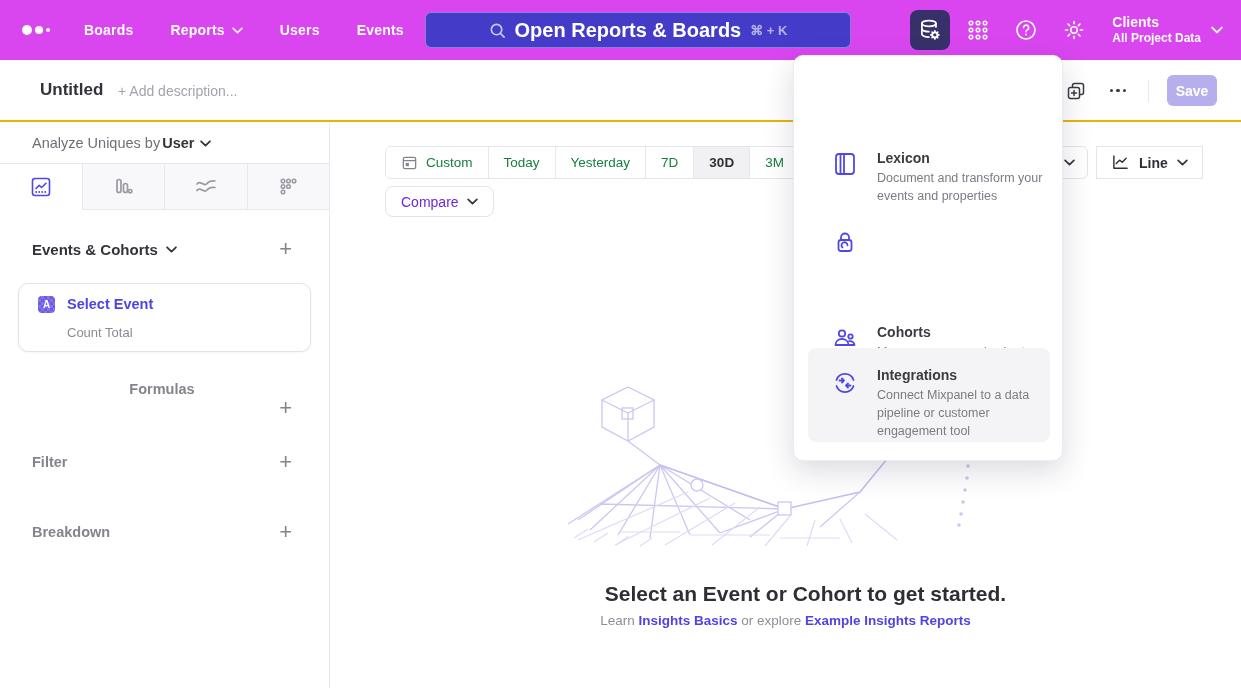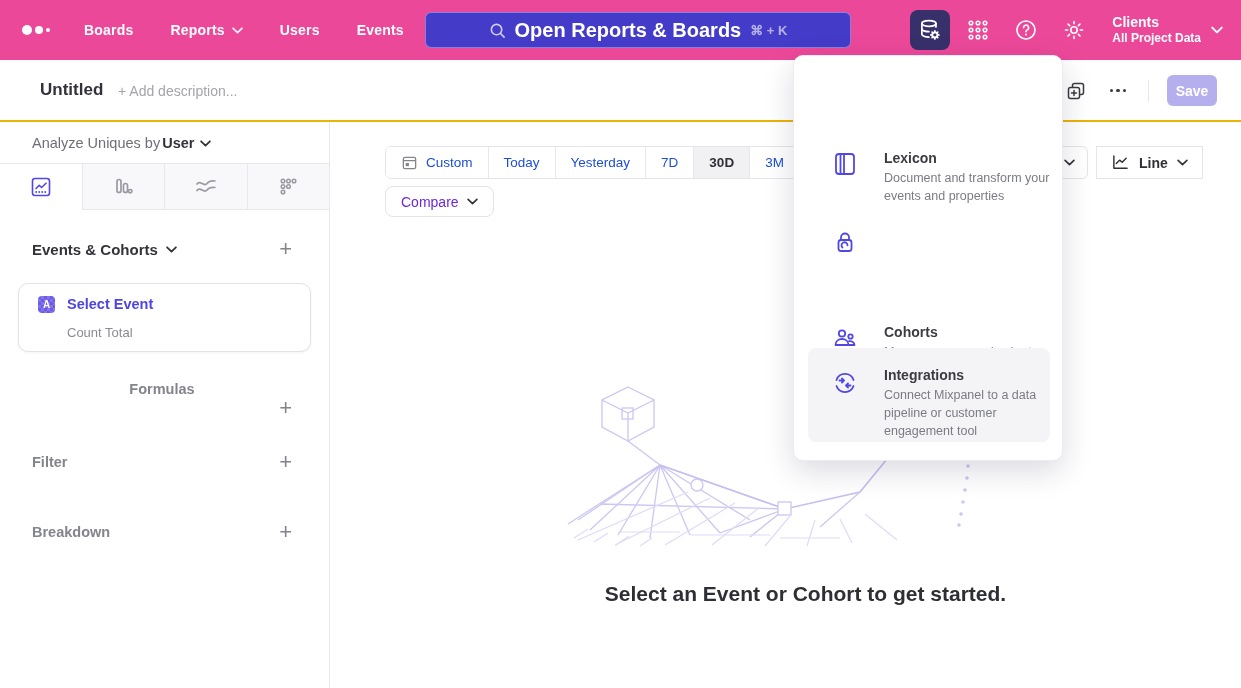--- a/index.html
+++ b/index.html
@@ -1,20 +1,20 @@
 <!DOCTYPE html>
 <html><head>
 <meta charset="utf-8">
 <style>
   * { margin:0; padding:0; box-sizing:border-box; }
   html,body { width:1241px; height:688px; font-family:"Liberation Sans", sans-serif; background:#fff; }
   .stage { position:relative; width:1241px; height:688px; overflow:hidden; background:#fff; }
 
   
-  .navbar { position:absolute; top:0; left:0; width:1241px; height:60px; background:#ec4899; display:flex; align-items:center; z-index:10; }
+  .navbar { position:absolute; top:0; left:0; width:1241px; height:60px; background:#d946ef; display:flex; align-items:center; z-index:10; }
   .logo { display:flex; align-items:center; gap:3px; margin-left:22px; width:34px; }
   .logo .d1 { width:10px; height:10px; border-radius:50%; background:#fff; }
   .logo .d2 { width:8px; height:8px; border-radius:50%; background:#fff; }
   .logo .d3 { width:4px; height:4px; border-radius:50%; background:#fff; }
   .nav-links { display:flex; align-items:center; gap:37px; margin-left:28px; }
   .nav-link { color:#fff; font-size:14px; font-weight:600; letter-spacing:.2px; display:flex; align-items:center; gap:7px; cursor:pointer; }
   .nav-link svg { opacity:.9; }
   .searchbar { position:absolute; left:425px; top:12px; width:426px; height:36px; background:#443cc9; border:1px solid rgba(255,255,255,.35); border-radius:6px; display:flex; align-items:center; justify-content:center; gap:9px; cursor:pointer; }
   .searchbar .ph { color:#fff; font-size:20px; font-weight:700; }
   .searchbar .sc { color:rgba(255,255,255,.6); font-size:13px; font-weight:600; }
@@ -51,38 +51,38 @@
   .plus { margin-left:auto; color:#84848d; font-size:22px; font-weight:300; line-height:1; cursor:pointer; }
   .event-card { position:absolute; left:18px; top:161px; width:293px; height:69px; border:1px solid #e2e2e8; border-radius:10px; box-shadow:0 1px 3px rgba(30,30,60,.05); background:#fff; cursor:pointer; }
   .ev-badge { position:absolute; left:19px; top:12px; width:17px; height:17px; border-radius:4px; color:#fff; font-size:10px; font-weight:700; display:flex; align-items:center; justify-content:center; background:#6a5ae4; background-image:repeating-conic-gradient(#8374ec 0% 25%, #6a5ae4 0% 50%); background-size:6px 6px; }
   .ev-title { position:absolute; left:48px; top:12px; font-size:14.5px; font-weight:600; color:#4f44e0; }
   .ev-sub { position:absolute; left:48px; top:41px; font-size:13px; color:#8b8b93; }
   .side-section { position:absolute; left:32px; right:37px; display:flex; align-items:center; }
   .side-section .lbl { font-size:14.5px; font-weight:700; color:#84848d; }
 
   
   .seg-control { position:absolute; left:385px; top:146px; height:33px; display:flex; align-items:stretch; border:1px solid #e4e4e9; border-radius:6px; overflow:hidden; background:#fff; }
-  .seg-btn { display:flex; align-items:center; gap:8px; padding:0 15px; font-size:13.5px; color:#1d4ed8; border-left:1px solid #e8e8ec; background:#fff; cursor:pointer; white-space:nowrap; }
+  .seg-btn { display:flex; align-items:center; gap:8px; padding:0 15px; font-size:13.5px; color:#15803d; border-left:1px solid #e8e8ec; background:#fff; cursor:pointer; white-space:nowrap; }
   .seg-btn:first-child { border-left:none; }
   .seg-btn.active { background:#f1f1f4; color:#2f2f36; font-weight:700; }
   .compare-btn { position:absolute; left:385px; top:186px; height:31px; display:flex; align-items:center; gap:8px; padding:0 15px; border:1px solid #e3e3e8; border-radius:8px; background:#fff; font-size:14px; color:#6d28d9; cursor:pointer; }
   .partial-btn { position:absolute; left:1014px; top:146px; width:74px; height:33px; border:1px solid #e4e4e9; border-radius:6px; background:#fff; display:flex; align-items:center; justify-content:flex-end; padding-right:12px; cursor:pointer; z-index:5; }
   .line-btn { position:absolute; left:1096px; top:146px; height:33px; display:flex; align-items:center; gap:9px; padding:0 14px; border:1px solid #e4e4e9; border-radius:0; background:#fff; font-size:14px; font-weight:600; color:#2f2f36; cursor:pointer; }
 
   
   .illus { position:absolute; left:560px; top:372px; z-index:1; }
   .empty-head { position:absolute; left:350px; width:911px; top:582px; text-align:center; font-size:21px; font-weight:700; color:#2e2e35; z-index:2; }
   .empty-links { position:absolute; left:330px; width:911px; top:613px; text-align:center; font-size:13.5px; color:#8e8e96; z-index:2; }
   .empty-links a { color:#4f44e0; font-weight:700; text-decoration:none; cursor:pointer; }
 
   
   .panel { position:absolute; left:793px; top:55px; width:270px; height:406px; background:#fff; border:1px solid #ececf0; border-radius:10px; box-shadow:0 10px 30px rgba(30,30,70,.16); z-index:40; }
   .menu-item { position:absolute; left:14px; width:242px; display:flex; align-items:flex-start; cursor:pointer; border-radius:8px; }
   .mi-icon { width:28px; height:28px; margin-left:23px; flex:0 0 28px; display:flex; align-items:center; justify-content:center; }
-  .mi-text { margin-left:25px; width:168px; }
+  .mi-text { margin-left:18px; width:168px; }
   .mi-title-row { display:flex; align-items:center; gap:8px; }
   .mi-title { font-size:14px; font-weight:700; color:#3b3b42; }
   .mi-badge { background:#8a7de9; color:#fff; font-size:8px; font-weight:700; letter-spacing:.5px; padding:2.5px 6px; border-radius:3px; }
   .mi-desc { margin-top:4px; font-size:12.5px; line-height:1.42; color:#7b7b84; }
   .mi-lexicon { top:84px; } .mi-lexicon .mi-icon, .mi-lexicon .mi-text { margin-top:10px; }
   .mi-lexicon { top:84px; }
   .mi-audit { top:174px; }
   .mi-cohorts { top:268px; }
   .mi-integrations { top:292px; height:94px; background:#f4f4f6; }
   .mi-integrations .mi-icon { margin-top:21px; }
@@ -368,20 +368,26 @@
       <circle cx="408" cy="94" r="1.8"></circle>
         <circle cx="407" cy="106" r="1.8"></circle>
         <circle cx="405" cy="118" r="1.8"></circle>
       <circle cx="403" cy="130" r="1.8"></circle>
         <circle cx="401" cy="142" r="1.8"></circle>
         <circle cx="399" cy="153" r="1.8"></circle>
     </g>
   </svg>
 
   <div class="empty-head">Select an Event or Cohort to get started.</div>
+  <div class="empty-links">
+    <span>Learn</span>
+    <a>Insights Basics</a>
+    <span>or explore</span>
+    <a>Example Insights Reports</a>
+  </div>
 
   <div class="panel">
 
     <div class="menu-item mi-lexicon">
       <span class="mi-icon">
         <svg width="28" height="28" viewBox="0 0 28 28" fill="none" stroke="#5147e5" stroke-width="1.8" stroke-linejoin="round">
           <rect x="5" y="4" width="18" height="20" rx="3"></rect>
           <path d="M9.5 4v20M13 4v20"></path>
         </svg>
       </span>

